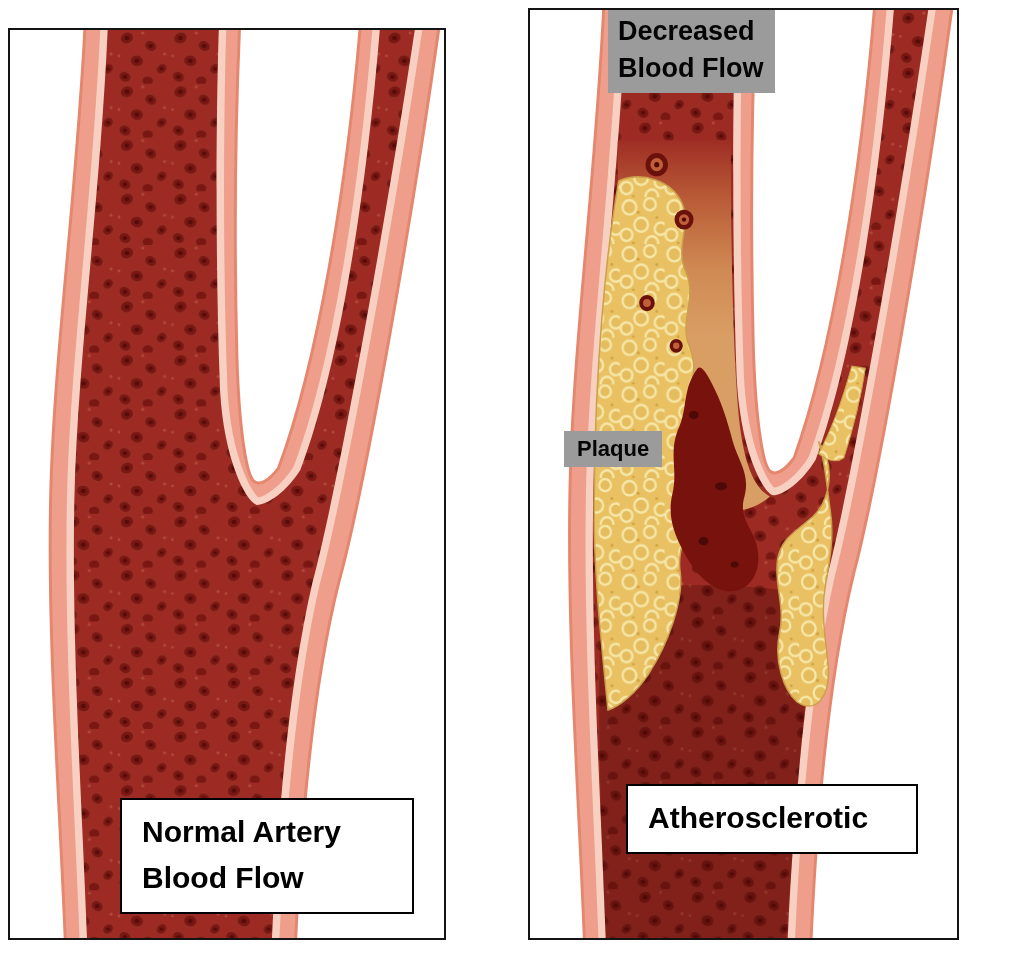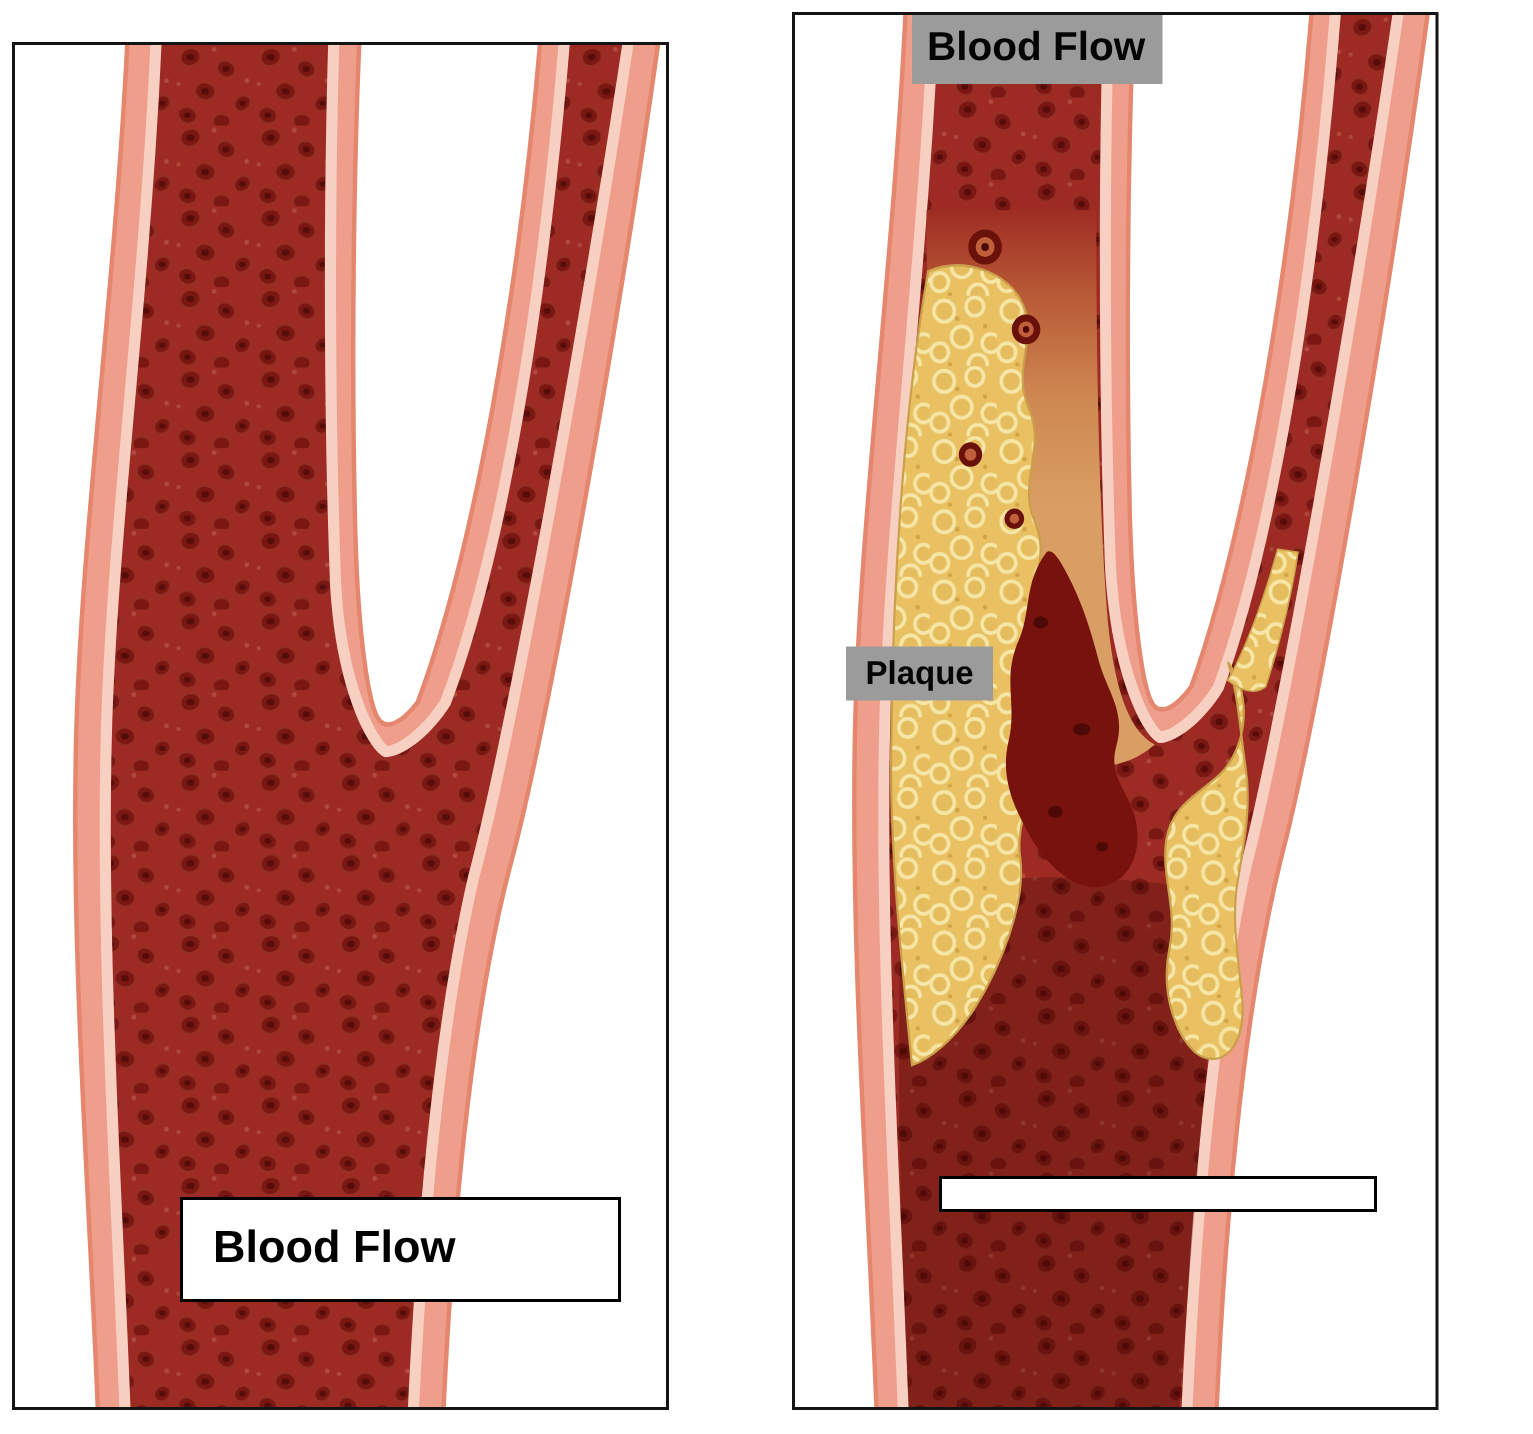--- a/index.html
+++ b/index.html
@@ -90,20 +90,21 @@
   </defs>
 </svg>
 
 <div class="figure">
 
   <div class="panel" id="panel-left">
     <svg viewBox="0 0 438 912" preserveAspectRatio="none">
       <use href="#artery-shape"></use>
     </svg>
     <div class="caption" id="caption-left">
+      <span class="cap-line">Normal Artery</span>
       <span class="cap-line">Blood Flow</span>
     </div>
   </div>
 
   <div class="panel" id="panel-right">
     <svg viewBox="0 0 438 912" preserveAspectRatio="none">
       <use href="#artery-shape"></use>
 
       <path d="M 90,128 L 206,128 C 206,230 208,330 214,398 C 219,446 230,470 246,478
                C 232,490 214,494 196,492 L 118,492 C 100,388 90,256 90,128 Z" fill="url(#grad-flow)"></path>
@@ -141,22 +142,24 @@
         <circle cx="130" cy="152" r="9" fill="#c0603a" stroke="#6b110b" stroke-width="5"></circle>
         <circle cx="130" cy="152" r="2.6" fill="#4f0a06"></circle>
         <circle cx="158" cy="206" r="7.5" fill="#c0603a" stroke="#6b110b" stroke-width="4.5"></circle>
         <circle cx="158" cy="206" r="2.2" fill="#4f0a06"></circle>
         <circle cx="120" cy="288" r="6" fill="#c0603a" stroke="#6b110b" stroke-width="4"></circle>
         <circle cx="150" cy="330" r="5" fill="#c0603a" stroke="#6b110b" stroke-width="3.5"></circle>
       </g>
     </svg>
 
     <div class="gray-label" id="label-decreased">
+      <span class="cap-line">Decreased</span>
       <span class="cap-line">Blood Flow</span>
     </div>
 
     <div class="gray-label" id="label-plaque">Plaque</div>
 
     <div class="caption" id="caption-right">
+      <span class="cap-line">Atherosclerotic</span>
     </div>
   </div>
 
 </div>
 
 </body></html>

